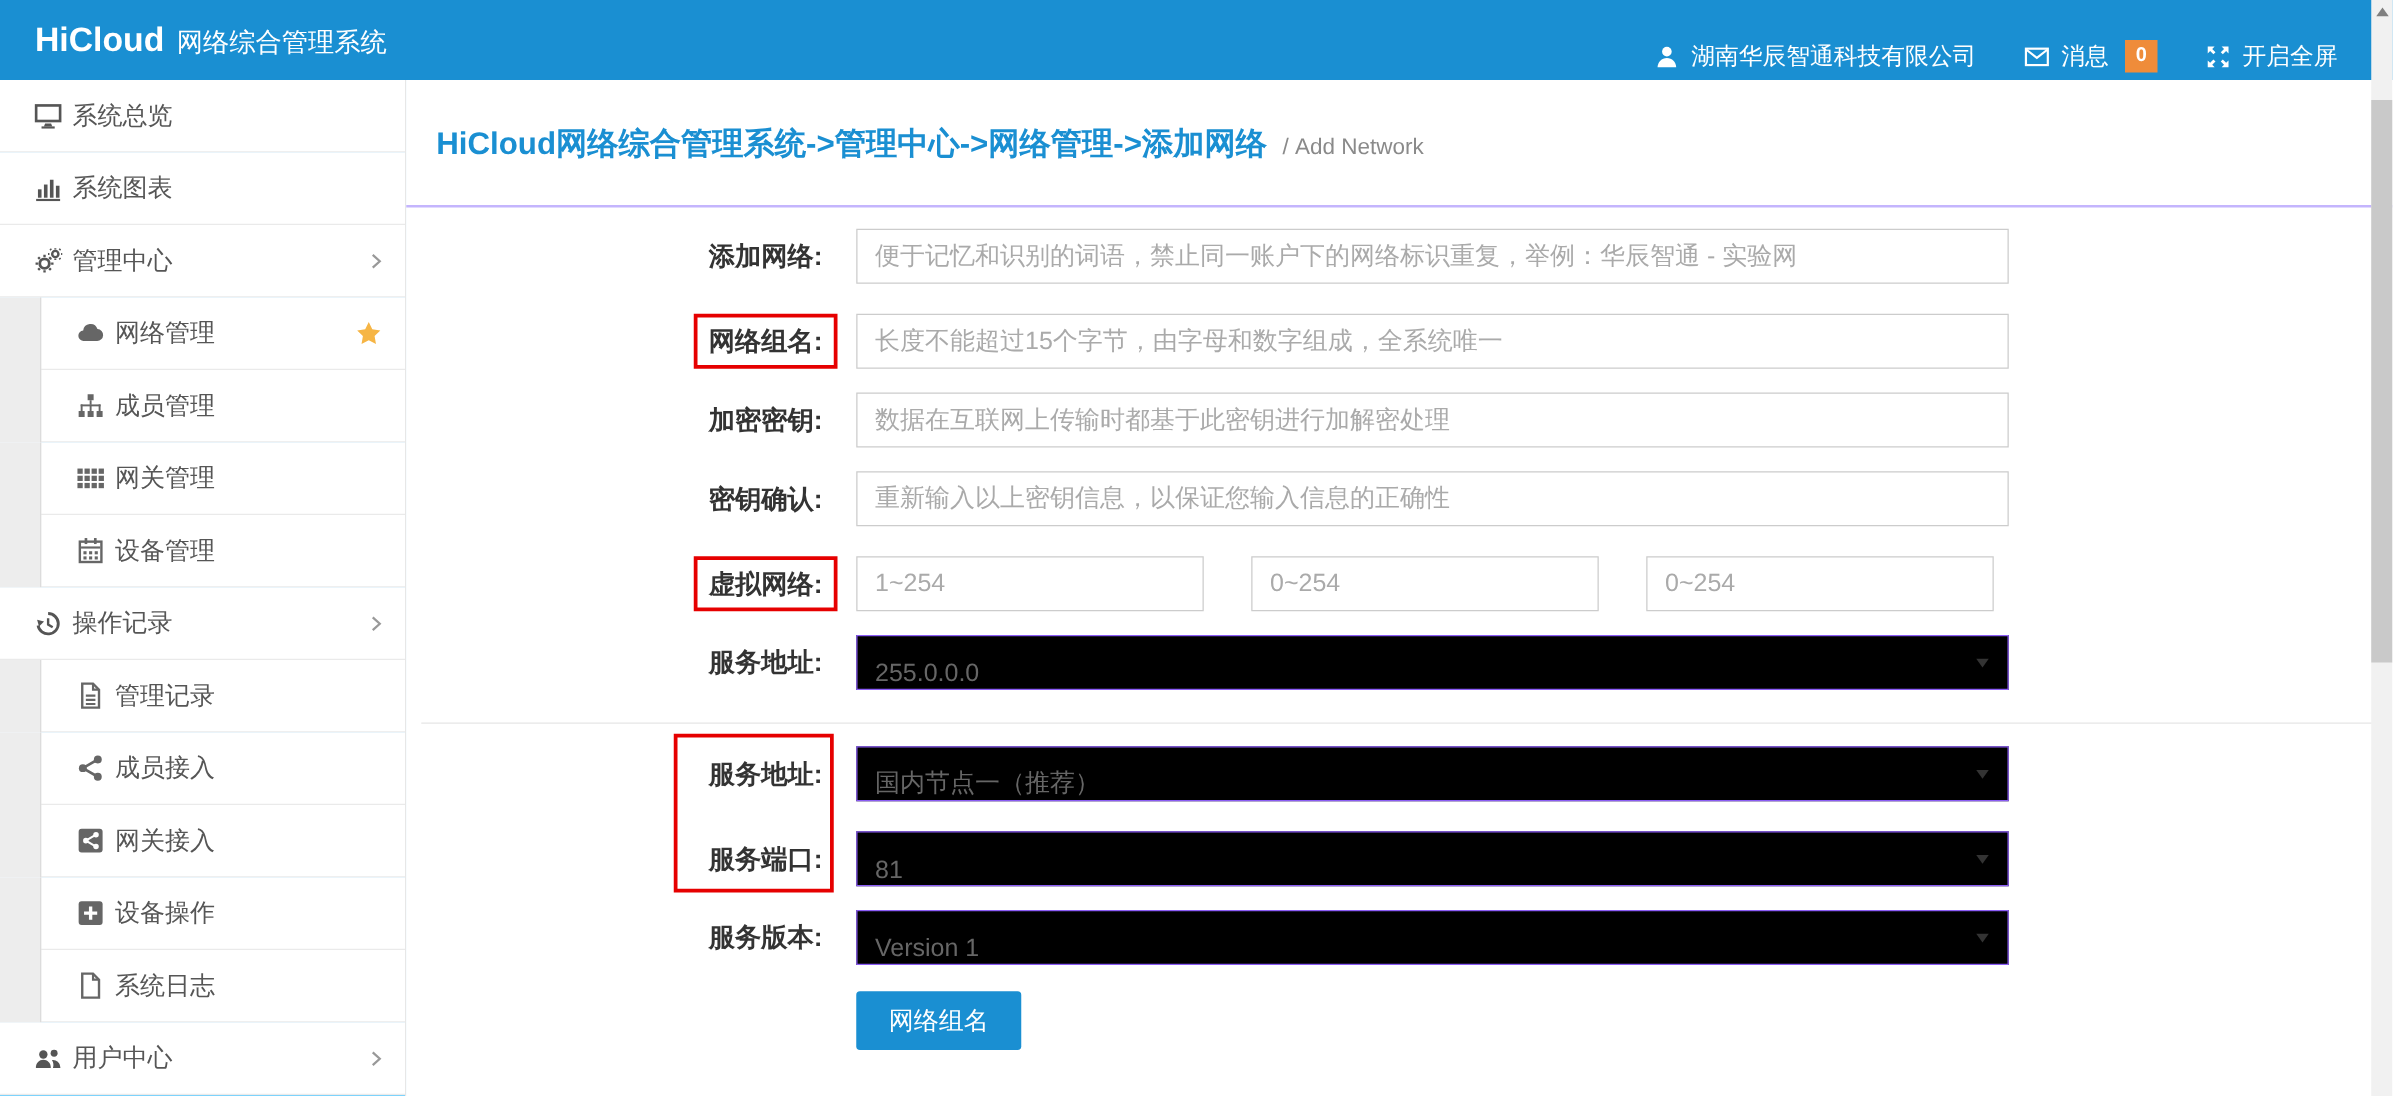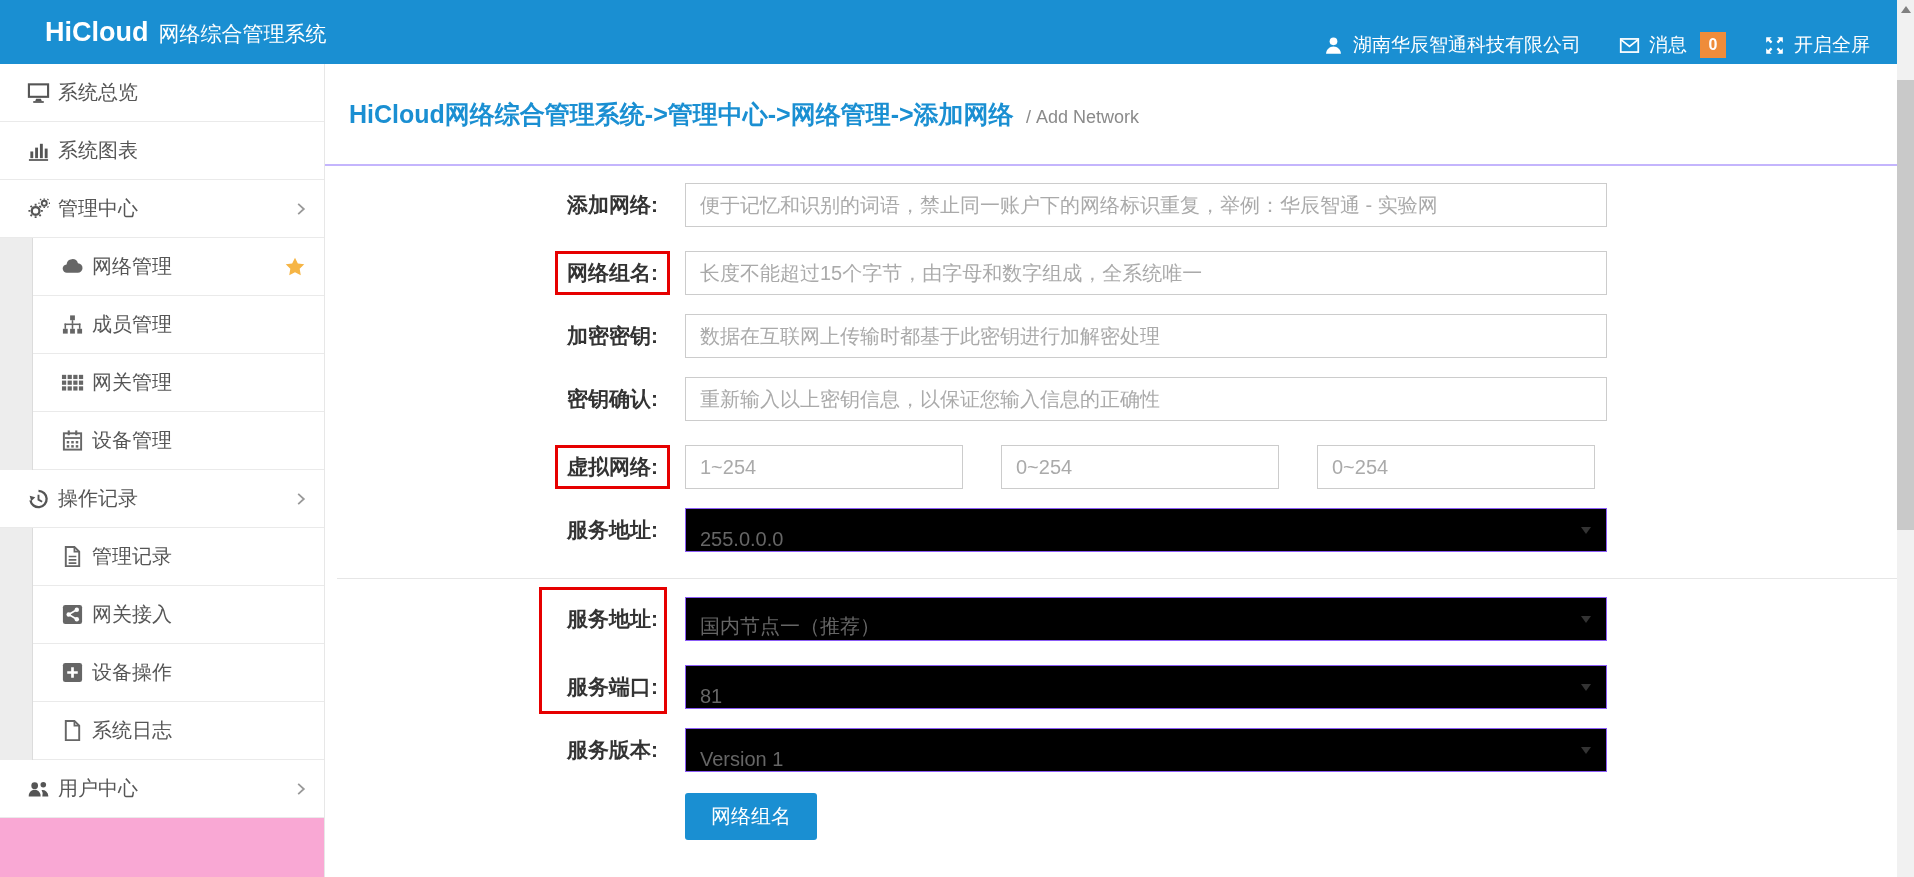--- a/index.html
+++ b/index.html
@@ -4,35 +4,35 @@
 <style>
   * { box-sizing: border-box; }
   html,body { margin:0; padding:0; }
   body {
     width:1914px; height:877px; overflow:hidden; background:#fff;
     font-family:"Liberation Sans","DejaVu Sans",sans-serif; position:relative;
   }
   
   .topbar {
     height:64px; background:#1a8fd2; color:#fff;
-    display:flex; align-items:center; padding:0 30px 0 45px;
+    display:flex; align-items:center; padding:0 30px 0 28px;
   }
   .brand { display:flex; align-items:baseline; cursor:default; }
   .brand-bold { font-size:27px; font-weight:800; }
   .brand-rest { font-size:21px; margin-left:10px; font-weight:400; }
   .topbar-right { margin-left:auto; display:flex; align-items:center; gap:38px; font-size:19px; padding-right:14px;margin-top:26px; }
   .tb-item { display:flex; align-items:center; gap:9px; cursor:pointer; white-space:nowrap; }
   .tb-icon { width:21px; height:21px; display:inline-flex; }
   .badge {
     display:inline-block; min-width:26px; height:26px; line-height:26px; text-align:center;
     background:#ef8c3a; color:#fff; font-size:16px; font-weight:bold; margin-left:4px;
   }
   
   .page { display:flex; height:813px; }
-  .sidebar { width:325px; flex-shrink:0; background:#f9a8d4; border-right:1px solid #e7e7e7; }
+  .sidebar { width:325px; flex-shrink:0; background:#7dd3fc; border-right:1px solid #e7e7e7; }
   .side-item {
     height:58px; display:flex; align-items:center; position:relative;
     border-bottom:1px solid #eaeaea; cursor:pointer; background:#fff;
   }
   .side-item.top { padding-left:26px; }
   .side-item.sub { padding-left:60px; }
   .side-item.sub::before {
     content:""; position:absolute; left:0; top:0; bottom:-1px; width:32px;
     background:#ededed; border-right:1px solid #dcdcdc;
   }
@@ -268,20 +268,31 @@
       <span class="sicon">
         <svg viewBox="0 0 24 24" width="23" height="23">
             <path d="M5 2h9l5 5v15H5z" fill="none" stroke="#666" stroke-width="2"></path>
             <path d="M14 2v5h5" fill="none" stroke="#666" stroke-width="1.8"></path>
             <path d="M8 12h8M8 15.5h8M8 19h8" stroke="#666" stroke-width="1.8"></path>
           </svg>
       </span>
       <span class="slabel">管理记录</span>
     </div>
 
+    <div class="side-item sub">
+      <span class="sicon">
+        <svg viewBox="0 0 24 24" width="23" height="23" fill="#666">
+            <path d="M5.5 12 18 4.8M5.5 12 18 19.2" stroke="#666" stroke-width="2.2" fill="none"></path>
+            <circle cx="5.5" cy="12" r="3.3"></circle>
+            <circle cx="18" cy="4.8" r="3.3"></circle>
+            <circle cx="18" cy="19.2" r="3.3"></circle>
+          </svg>
+      </span>
+      <span class="slabel">成员接入</span>
+    </div>
 
     <div class="side-item sub">
       <span class="sicon">
         <svg viewBox="0 0 24 24" width="23" height="23">
             <rect x="2" y="2" width="20" height="20" rx="2.5" fill="#666"></rect>
             <path d="M8 12l8.5-5M8 12l8.5 5" stroke="#fff" stroke-width="1.8" fill="none"></path>
             <circle cx="8" cy="12" r="2.3" fill="#fff"></circle>
             <circle cx="16.5" cy="7" r="2.3" fill="#fff"></circle>
             <circle cx="16.5" cy="17" r="2.3" fill="#fff"></circle>
           </svg>

